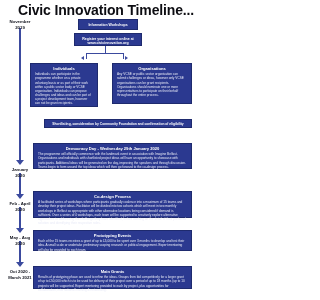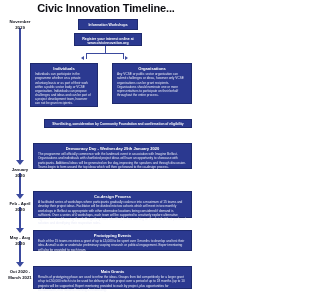--- a/index.html
+++ b/index.html
@@ -13,21 +13,21 @@
     position: relative;
     width: 212px; height: 300px;
     background: #ffffff;
   }
 
   
   .title {
     position: absolute;
     top: 2px; left: 0; width: 212px;
     text-align: center;
-    font-size: 11px;
+    font-size: 14px;
     font-weight: bold;
     letter-spacing: -0.15px;
     color: #0d0d12;
   }
 
   
   .axis-line {
     position: absolute;
     left: 19px;
     width: 1.6px;

